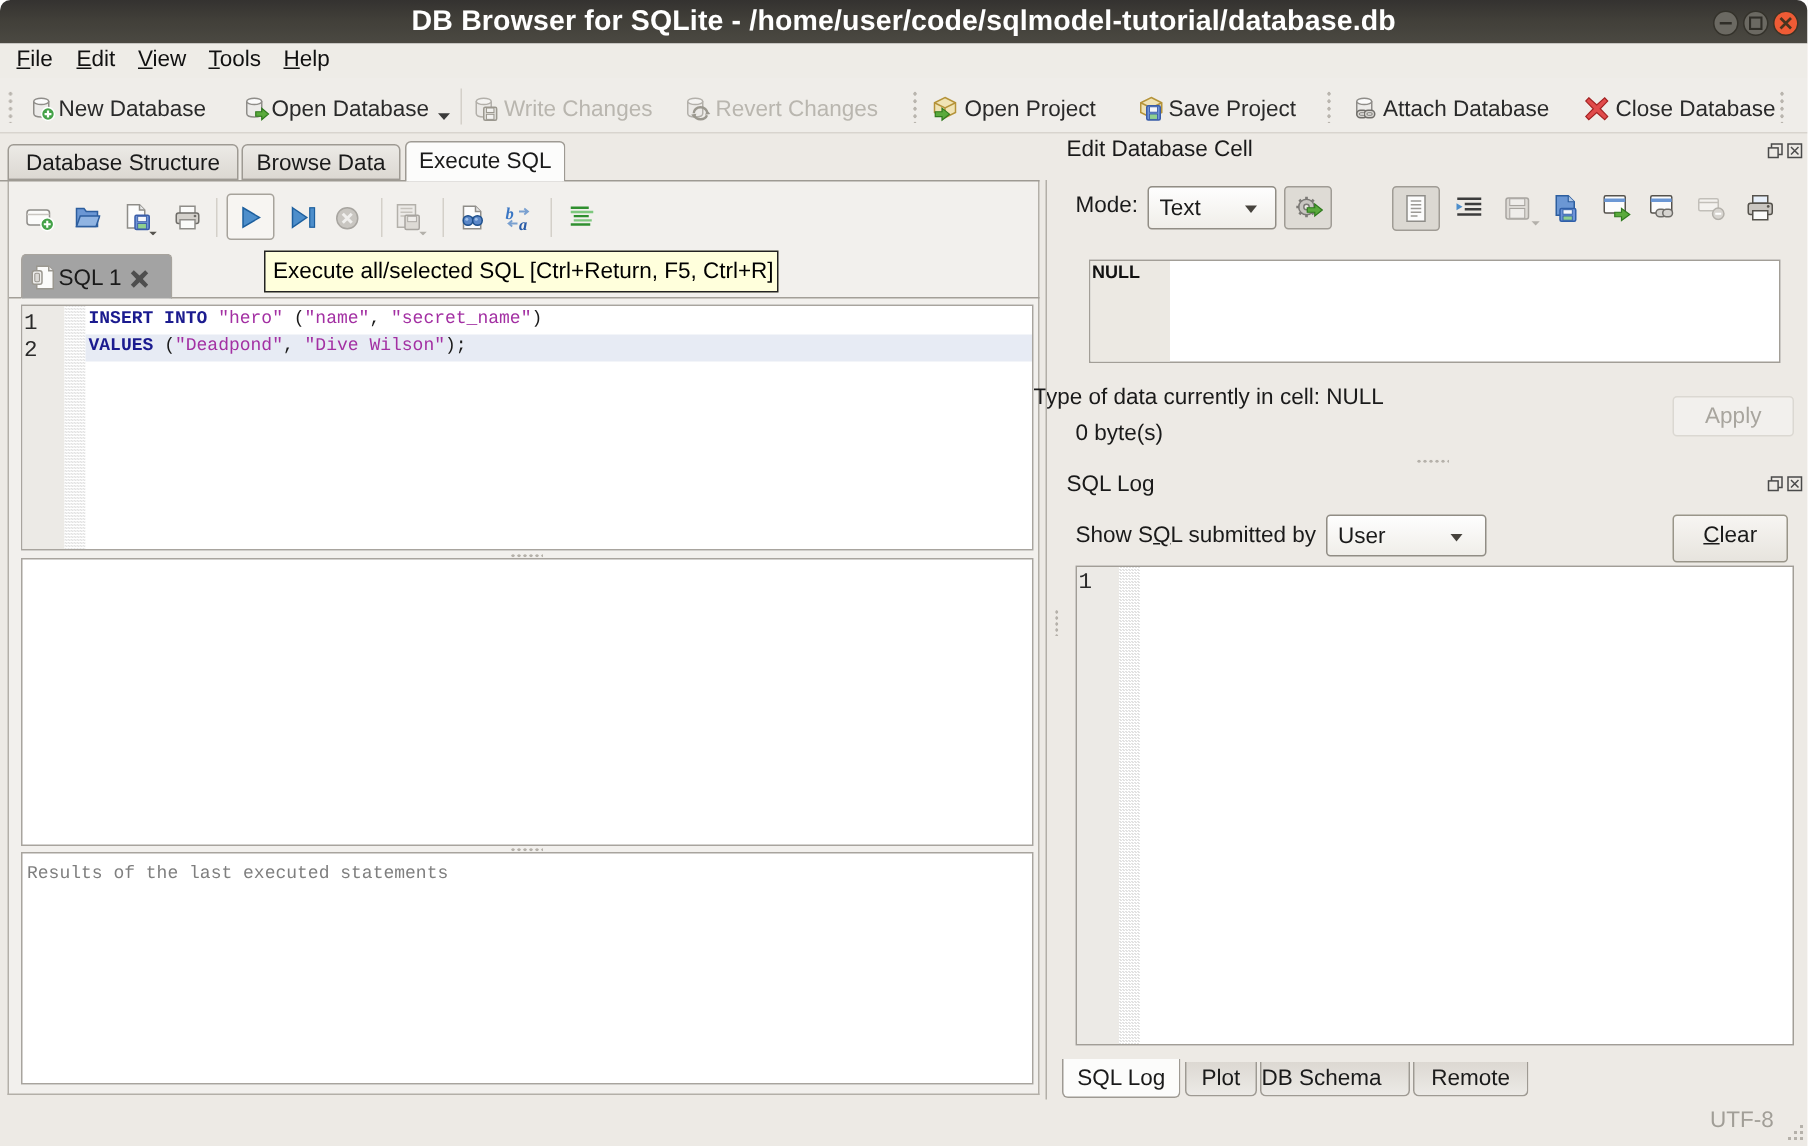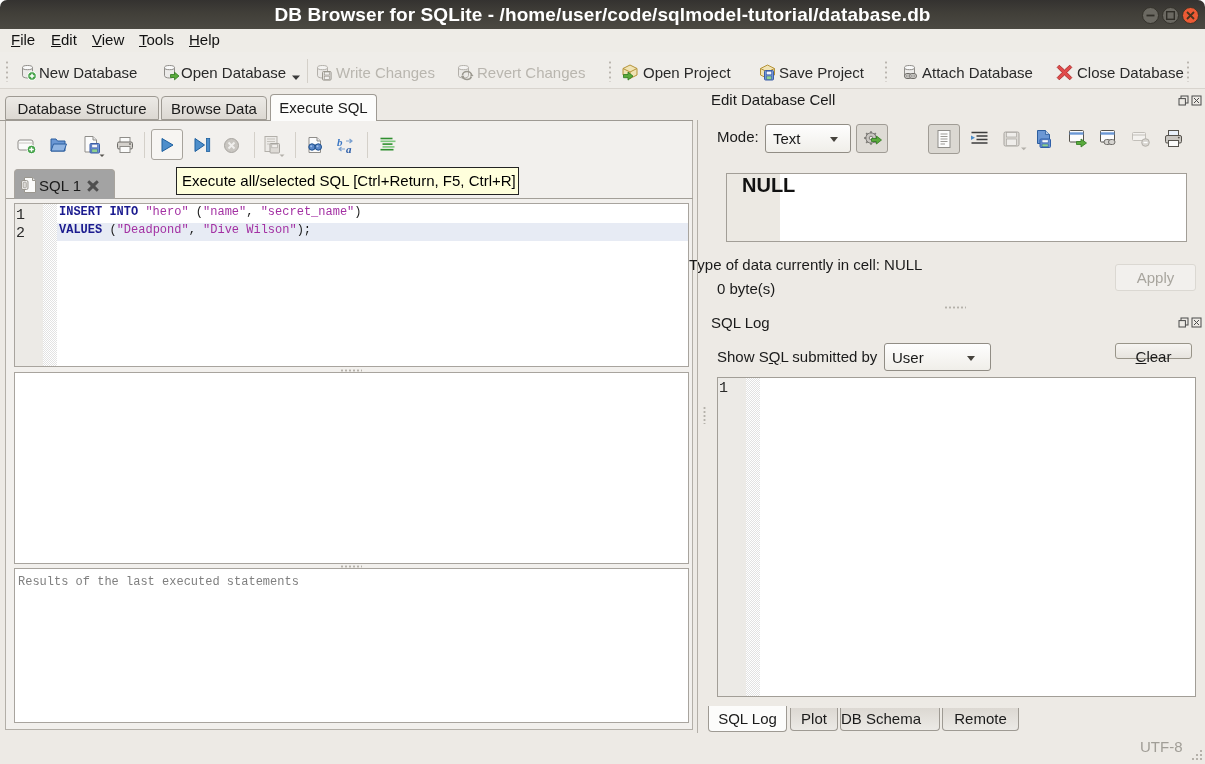--- a/index.html
+++ b/index.html
@@ -357,26 +357,26 @@
 <div class="abs rtitle" style="left:717px; top:128px;">Mode:</div>
 <div class="abs combo" style="left:765px; top:124px; width:86px; height:29px;">
     <span class="ctext">Text</span>
     <span class="carrow" style="left:64px; top:12px;"></span>
   </div>
 <div class="abs rtitle" style="left:717px; top:348px;">Show S<u>Q</u>L submitted by</div>
 <div class="abs combo" style="left:884px; top:343px; width:107px; height:28px;">
     <span class="ctext">User</span>
     <span class="carrow" style="left:82px; top:12px;"></span>
   </div>
-<div class="abs btn" style="left:1115px; top:343px; width:77px; height:16px; line-height:26px;"><u>C</u>lear</div>
+<div class="abs btn" style="left:1115px; top:343px; width:77px; height:32px; line-height:26px;"><u>C</u>lear</div>
 <div class="abs btn" style="left:1115px; top:264px; width:81px; height:27px; line-height:25px; color:#a8a59e; background:#f2f0ed; border-color:#dbd8d2;">Apply</div>
 
 <div class="abs box" style="left:726px; top:173px; width:461px; height:69px; border-color:#a29e97;">
   <div style="position:absolute;left:0;top:0;width:53px;height:100%;background:#ece9e3;"></div>
-  <div style="position:absolute;left:15px;top:0px;font-size:20px;font-weight:bold;color:#111;">NULL</div>
+  <div style="position:absolute;left:1px;top:0px;font-size:12px;font-weight:bold;color:#111;">NULL</div>
 </div>
 <div class="abs rtitle" style="left:689px; top:256px;">Type of data currently in cell: NULL</div>
 <div class="abs rtitle" style="left:717px; top:280px;">0 byte(s)</div>
 
 <div class="abs box" style="left:717px; top:377px; width:479px; height:320px; border-color:#a29e97;">
   <div style="position:absolute;left:0;top:0;width:28px;height:100%;background:#eceae6;"></div>
   <div style="position:absolute;left:28px;top:0;width:14px;height:100%;background:repeating-conic-gradient(#e2e2e2 0% 25%, #ffffff 0% 50%);background-size:2px 2px;"></div>
   <div class="mono" style="position:absolute;left:1px;top:2px;font-size:15px;color:#2a2a2a;">1</div>
 </div>
 

